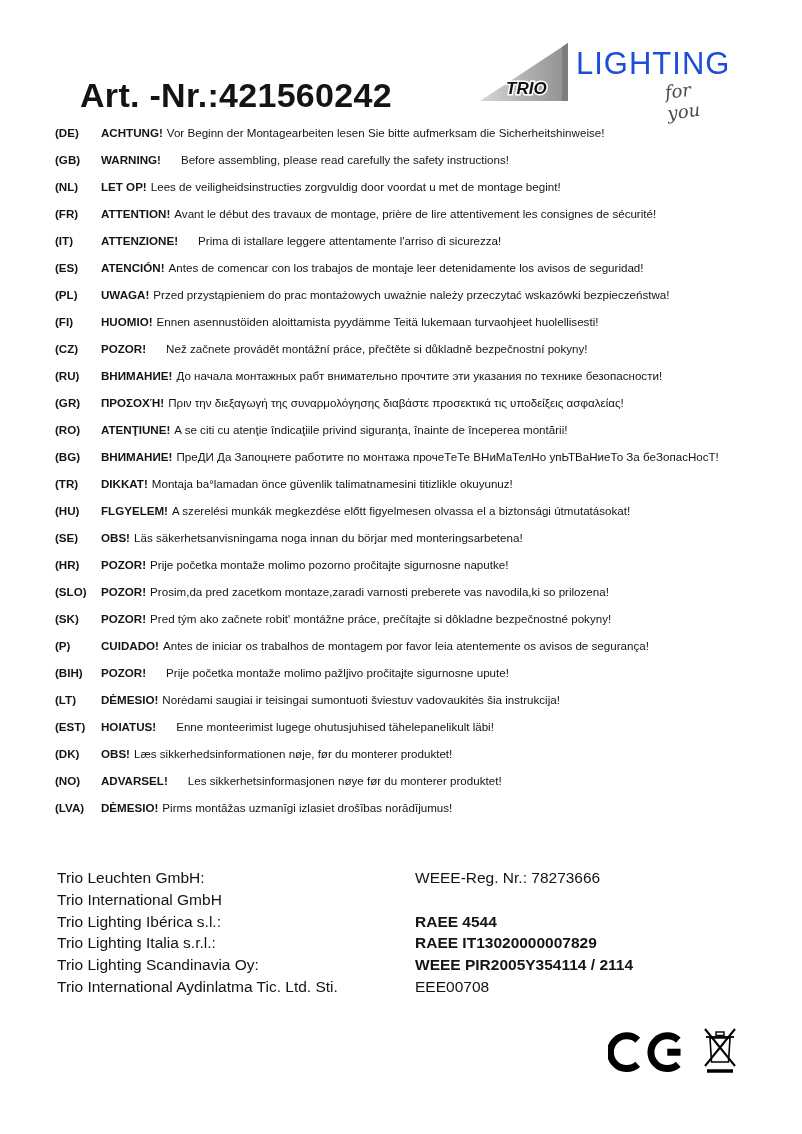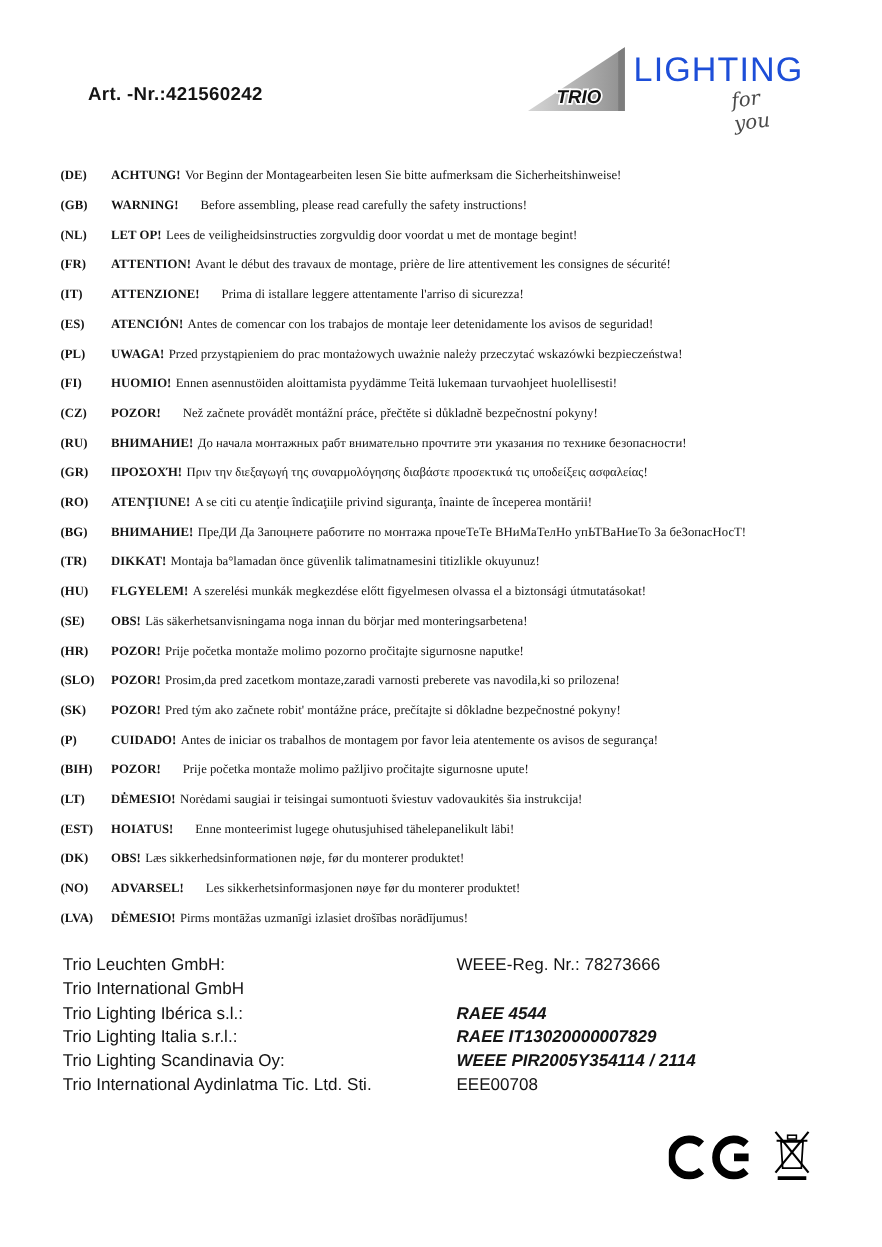--- a/index.html
+++ b/index.html
@@ -1,37 +1,37 @@
 <!DOCTYPE html>
 <html><head>
 <meta charset="utf-8">
 <style>
   html,body{margin:0;padding:0;background:#ffffff;}
   .page{position:relative;width:802px;height:1134px;background:#ffffff;
         font-family:"Liberation Sans",sans-serif;color:#141414;overflow:hidden;}
 
-  .title{position:absolute;left:80px;top:76px;font-size:17px;font-weight:700;letter-spacing:0.3px;}
+  .title{position:absolute;left:80px;top:76px;font-size:34px;font-weight:700;letter-spacing:0.3px;}
 
   .logo{position:absolute;left:478px;top:40px;width:250px;height:76px;}
   .logo-tri{position:absolute;left:0;top:0;}
   .logo-lighting{position:absolute;left:98px;top:6px;font-size:31px;color:#1d4ed8;letter-spacing:1px;}
   .logo-foryou{position:absolute;left:188px;top:38px;font-size:18px;font-style:italic;
                font-family:"DejaVu Serif",serif;color:#4a4a4a;transform:rotate(-7deg);}
 
-  .warnings{position:absolute;left:55px;top:153px;width:712px;font-family:Liberation Serif, serif;}
+  .warnings{position:absolute;left:55px;top:126px;width:712px;}
   .warning-row{display:flex;font-size:11.6px;line-height:14px;margin-bottom:13px;}
   .code{flex:0 0 46px;font-weight:700;}
   .word{font-weight:700;margin-right:4px;white-space:nowrap;}
   .warning-row.gap .word{margin-right:20px;}
   .text{flex:1;}
 
   .companies{position:absolute;left:57px;top:867px;display:grid;grid-template-columns:358px auto;}
   .company-name{font-size:15.5px;font-weight:400;line-height:21.8px;}
   .company-reg{font-size:15.5px;line-height:21.8px;}
-  .company-reg.bi{font-weight:700;font-style:italic;}
+  .company-reg.bi{font-weight:700;}
 
   .ce{position:absolute;left:608px;top:1026px;}
   .weee{position:absolute;left:700px;top:1026px;}
 </style>
 </head>
 <body>
 
 <div class="page">
 
   <div class="title">Art. -Nr.:421560242</div>

